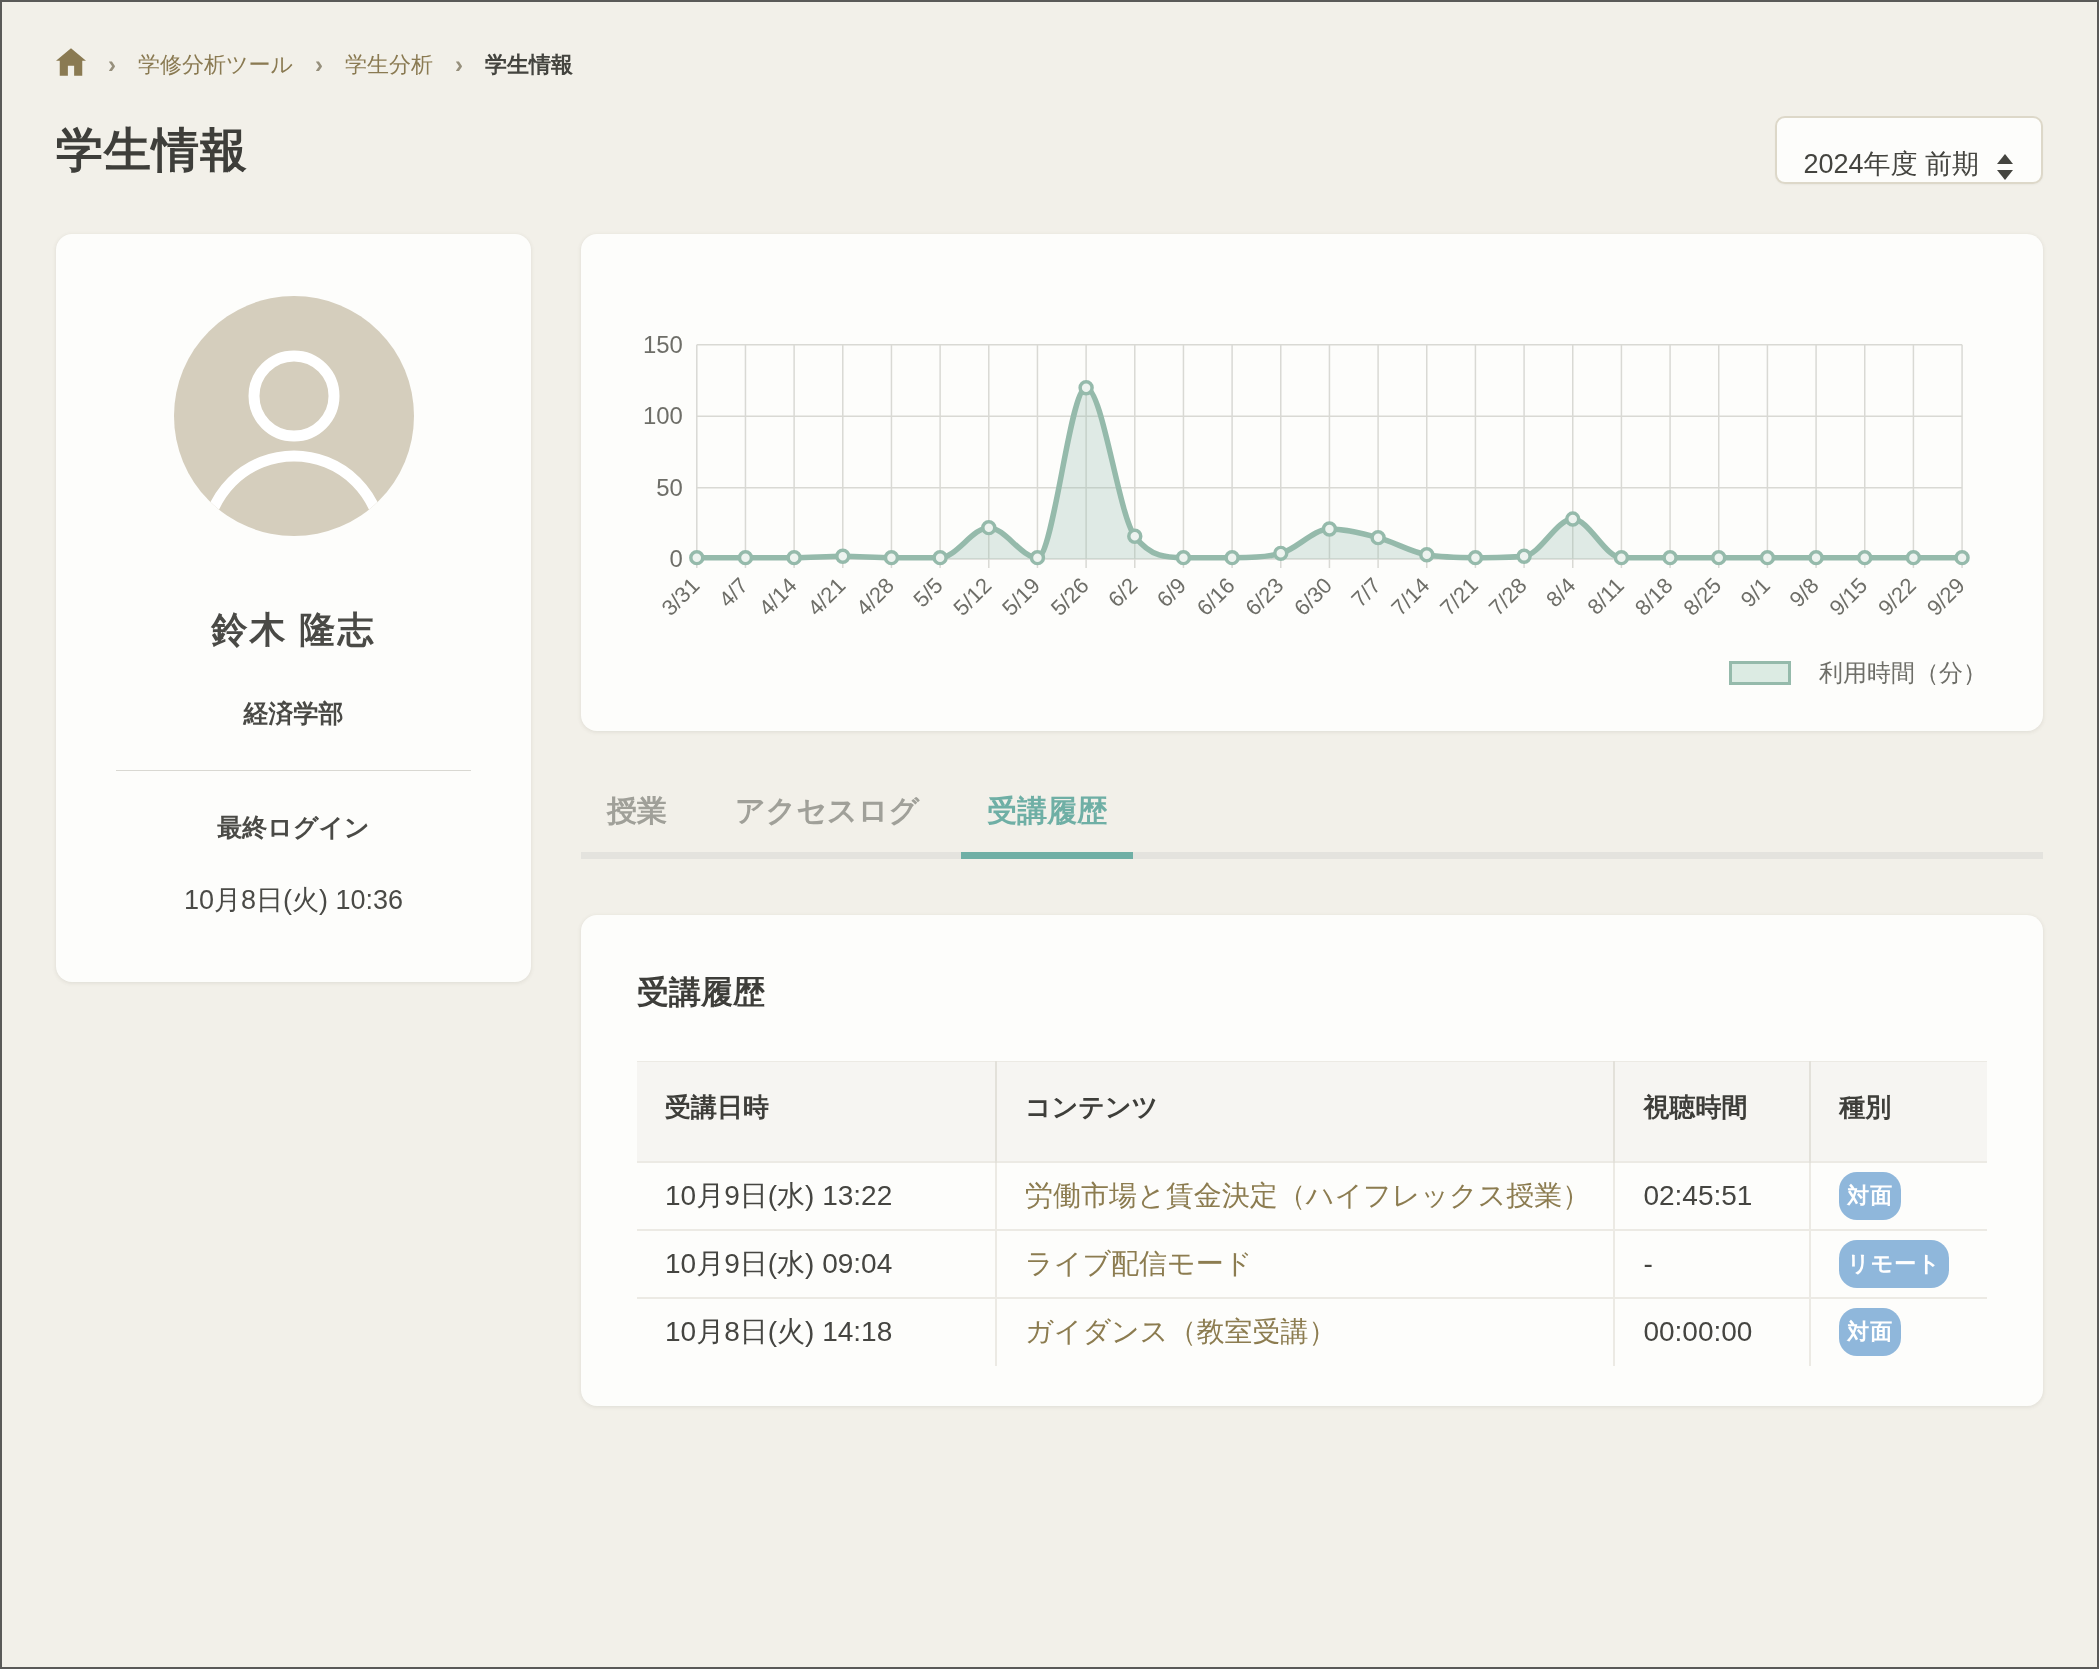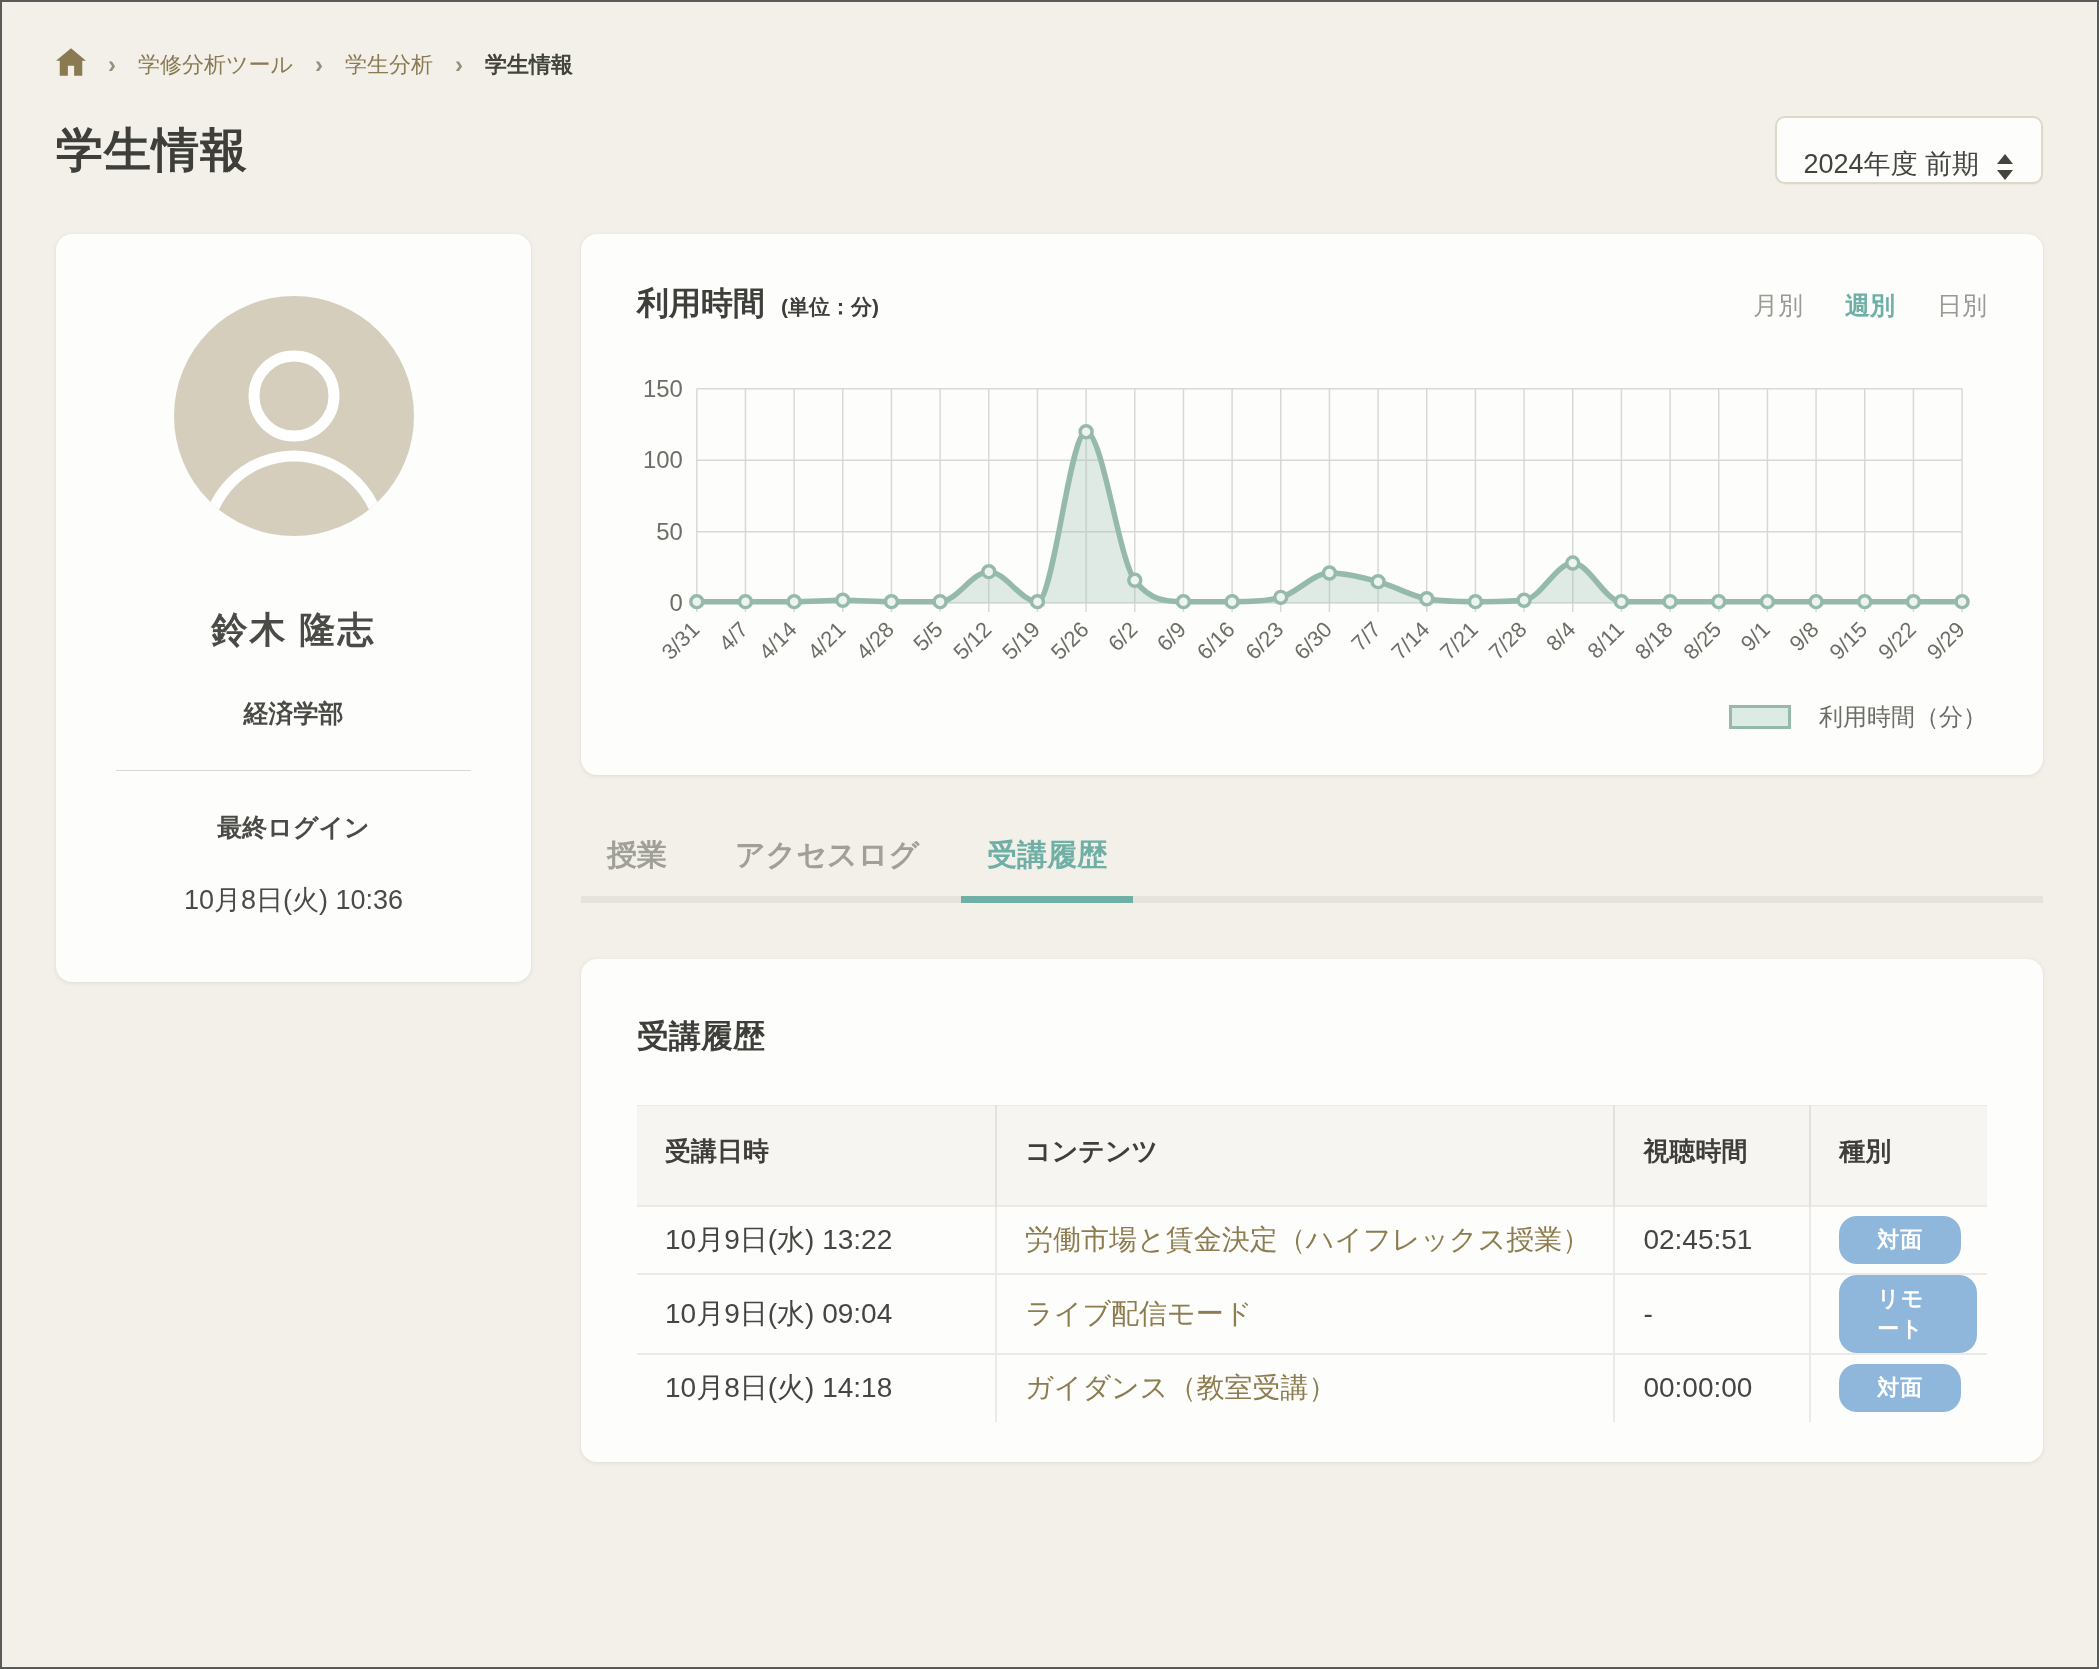--- a/index.html
+++ b/index.html
@@ -83,21 +83,21 @@
     border-right: 2px solid #eceae4; border-top: 2px solid #eceae4;
   }
   table.history td:last-child { border-right: none; }
   table.history td a { color: #8c7c50; text-decoration: none; cursor: pointer; }
   .col-datetime { width: 26.6%; }
   .col-content  { width: 45.8%; }
   .col-duration { width: 14.5%; }
   .col-type     { width: 13.1%; }
   .type-badge {
     display: inline-block; background: #8fb7db; color: #ffffff; font-size: 22px;
-    font-weight: bold; border-radius: 18px; padding: 9px 38px; letter-spacing: 1px;
+    font-weight: bold; border-radius: 18px; padding: 9px 8px; letter-spacing: 1px;
   }
 </style>
 </head>
 <body>
 
 <div class="page">
 
   <nav class="breadcrumb">
     <a aria-label="home">
       <svg class="home-ic" viewBox="0 0 24 22">
@@ -141,31 +141,20 @@
       <div class="student-name">鈴木 隆志</div>
       <div class="student-dept">経済学部</div>
       <hr class="student-divider">
       <div class="last-login-label">最終ログイン</div>
       <div class="last-login-value">10月8日(火) 10:36</div>
     </div>
 
     <div style="flex:1; min-width:0;">
 
       <div class="card usage-card">
-        <div class="usage-head">
-          <div class="usage-title-wrap">
-            <span class="usage-title">利用時間</span>
-            <span class="usage-unit">(単位：分)</span>
-          </div>
-          <div class="period-tabs" id="period-tabs">
-              <span class="period-tab">月別</span>
-              <span class="period-tab active">週別</span>
-              <span class="period-tab">日別</span>
-            </div>
-        </div>
         <div class="chart-wrap">
           <svg id="usage-chart" width="100%" viewBox="0 0 1355 340">
               <line x1="60" y1="250" x2="1330" y2="250" stroke="#d9d9d4" stroke-width="1.5"></line>
               <text x="46" y="258" text-anchor="end" font-size="24" fill="#6e6e68">0</text>
               <line x1="60" y1="178.33333333333331" x2="1330" y2="178.33333333333331" stroke="#d9d9d4" stroke-width="1.5"></line>
               <text x="46" y="186.33333333333331" text-anchor="end" font-size="24" fill="#6e6e68">50</text>
               <line x1="60" y1="106.66666666666666" x2="1330" y2="106.66666666666666" stroke="#d9d9d4" stroke-width="1.5"></line>
               <text x="46" y="114.66666666666666" text-anchor="end" font-size="24" fill="#6e6e68">100</text>
               <line x1="60" y1="35" x2="1330" y2="35" stroke="#d9d9d4" stroke-width="1.5"></line>
               <text x="46" y="43" text-anchor="end" font-size="24" fill="#6e6e68">150</text>

